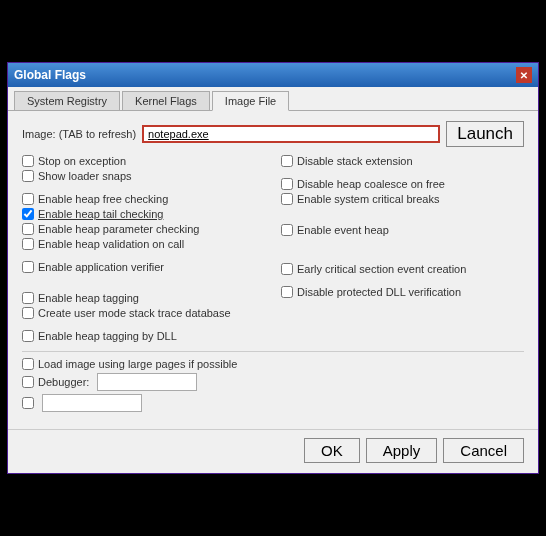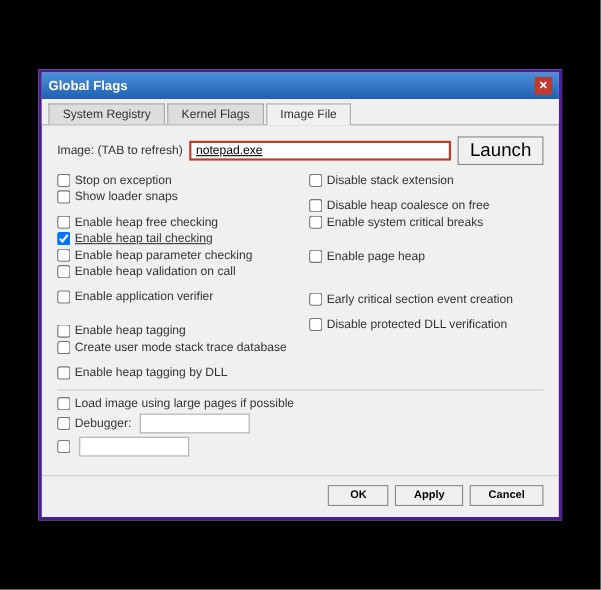--- a/index.html
+++ b/index.html
@@ -7,23 +7,23 @@
       font-family: 'Segoe UI', Tahoma, sans-serif;
       font-size: 11px;
       background: #000;
       display: flex;
       justify-content: center;
       align-items: center;
       width: 546px;
       height: 536px;
     }
     .window {
-      width: 476px;
-      background: #f0f0f0;
-      border: 3px solid #4c1d95;
+      width: 532px;
+      background: #f0f0f0;
+      border: 1px solid #4c1d95;
       box-shadow: 2px 2px 8px rgba(0,0,0,0.5);
     }
     .title-bar {
       background: linear-gradient(to bottom, #4a90d9, #2060b0);
       color: white;
       padding: 4px 6px;
       display: flex;
       justify-content: space-between;
       align-items: center;
       font-size: 12px;
@@ -148,26 +148,25 @@
     .footer {
       display: flex;
       justify-content: flex-end;
       gap: 6px;
       padding: 8px 14px 10px;
       border-top: 1px solid #ccc;
       margin-top: 4px;
     }
     .footer-btn {
       padding: 3px 16px;
-      font-size: 10px;
+      font-size: 15px;
       background: #f0f0f0;
       border: 1px solid #888;
       cursor: pointer;
       min-width: 55px;
-      font-weight: bold;
     }
   </style>
 </head>
 <body>
 
 <div class="window">
 
   <div class="title-bar">
     <span>Global Flags</span>
     <button class="title-bar-close">✕</button>
@@ -264,21 +263,21 @@
         <div class="checkbox-row">
           <input type="checkbox" id="cbr2" style="">
           <label for="cbr2">Enable system critical breaks</label>
         </div>
 
         <div class="section-spacer"></div>
         <div class="section-spacer"></div>
 
         <div class="checkbox-row">
           <input type="checkbox" id="cbr4" style="">
-          <label for="cbr4">Enable page heap</label>
+          <label for="cbr4">Enable event heap</label>
         </div>
 
         <div class="section-spacer"></div>
         <div class="section-spacer"></div>
         <div class="section-spacer"></div>
 
         <div class="checkbox-row">
           <input type="checkbox" id="cbr5" style="">
           <label for="cbr5">Early critical section event creation</label>
         </div>

